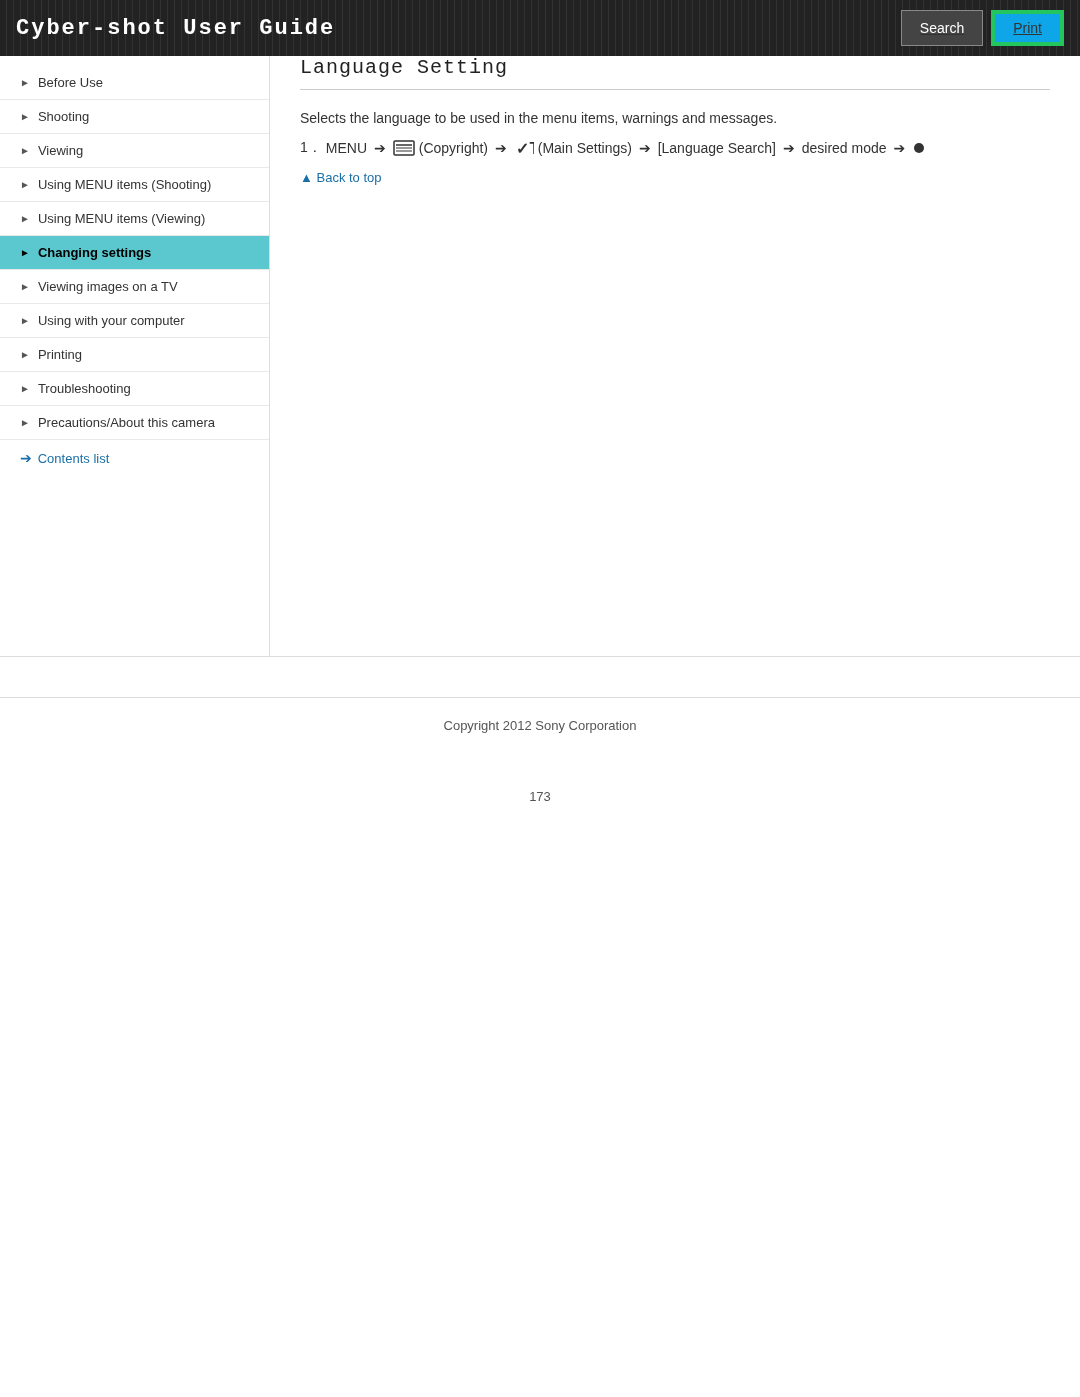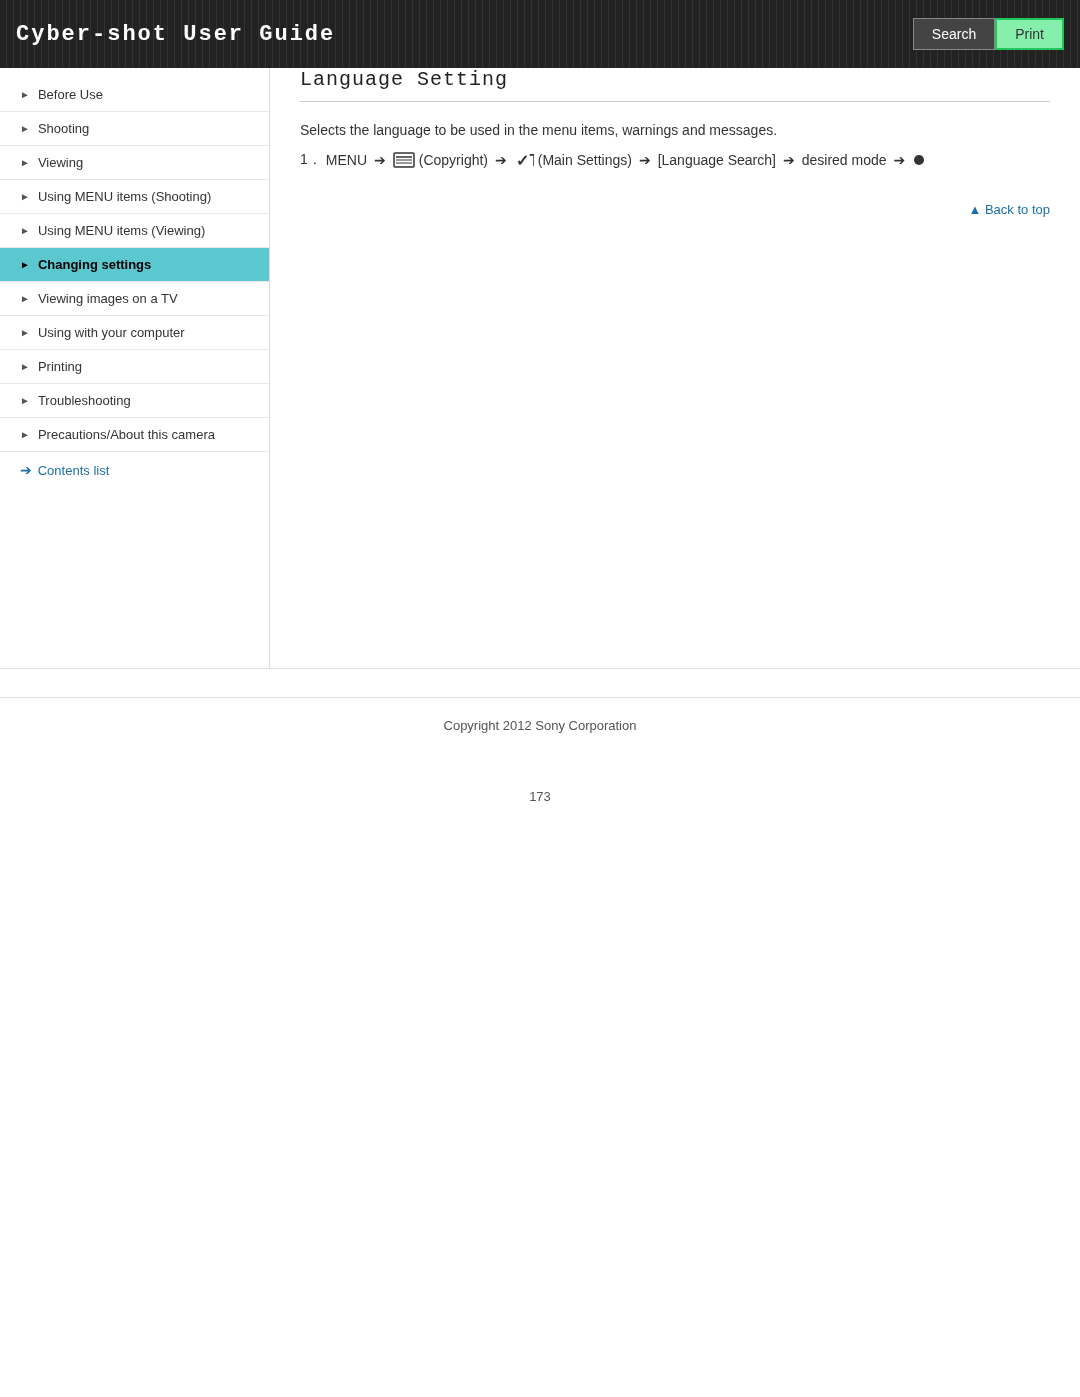--- a/index.html
+++ b/index.html
@@ -12,21 +12,21 @@
       min-height: 1397px;
     }
 
     
     .header {
       background: #222;
       display: flex;
       align-items: center;
       justify-content: space-between;
       padding: 0 16px;
-      height: 68px;
+      height: 56px;
       position: relative;
       overflow: hidden;
     }
     .header-bg-pattern {
       position: absolute;
       top: 0; left: 0; right: 0; bottom: 0;
       background: repeating-linear-gradient(
         90deg,
         transparent,
         transparent 6px,
@@ -38,35 +38,37 @@
       color: #fff;
       font-size: 22px;
       font-family: 'Courier New', monospace;
       font-weight: bold;
       letter-spacing: 2px;
       position: relative;
       z-index: 1;
     }
     .header-actions {
       display: flex;
+      gap: 8px;
       position: relative;
       z-index: 1;
+      text-decoration: underline;
     }
     .btn-search, .btn-print {
       padding: 6px 18px;
       font-size: 14px;
       cursor: pointer;
       border: 1px solid #888;
       background: #444;
       color: #fff;
     }
     .btn-print {
-      background: #86efac;
-      color: #333;
-      border: 2px solid #22c55e;
+      background: #0ea5e9;
+      color: #333;
+      border: 4px solid #22c55e;
     }
 
     
     .main-container {
       display: flex;
       align-items: flex-start;
       padding: 0;
     }
 
     
@@ -182,38 +184,38 @@
       width: 10px;
       height: 10px;
       background: #333;
       border-radius: 50%;
       vertical-align: middle;
       margin-left: 2px;
     }
 
     
     .back-to-top {
-      text-align: right;
-      margin-top: 32px;
+      text-align: left;
+      margin-top: 12px;
       font-size: 13px;
     }
     .back-to-top a {
       color: #1a6fa8;
       text-decoration: none;
       cursor: pointer;
     }
 
     
     .footer {
       text-align: center;
       padding: 20px 0 30px 0;
       font-size: 13px;
       color: #555;
       border-top: 1px solid #ddd;
-      margin-top: 28px;
+      margin-top: 40px;
     }
 
     
     .separator {
       border: none;
       border-top: 1px solid #ddd;
       margin: 0;
     }
 
     .page-number {

